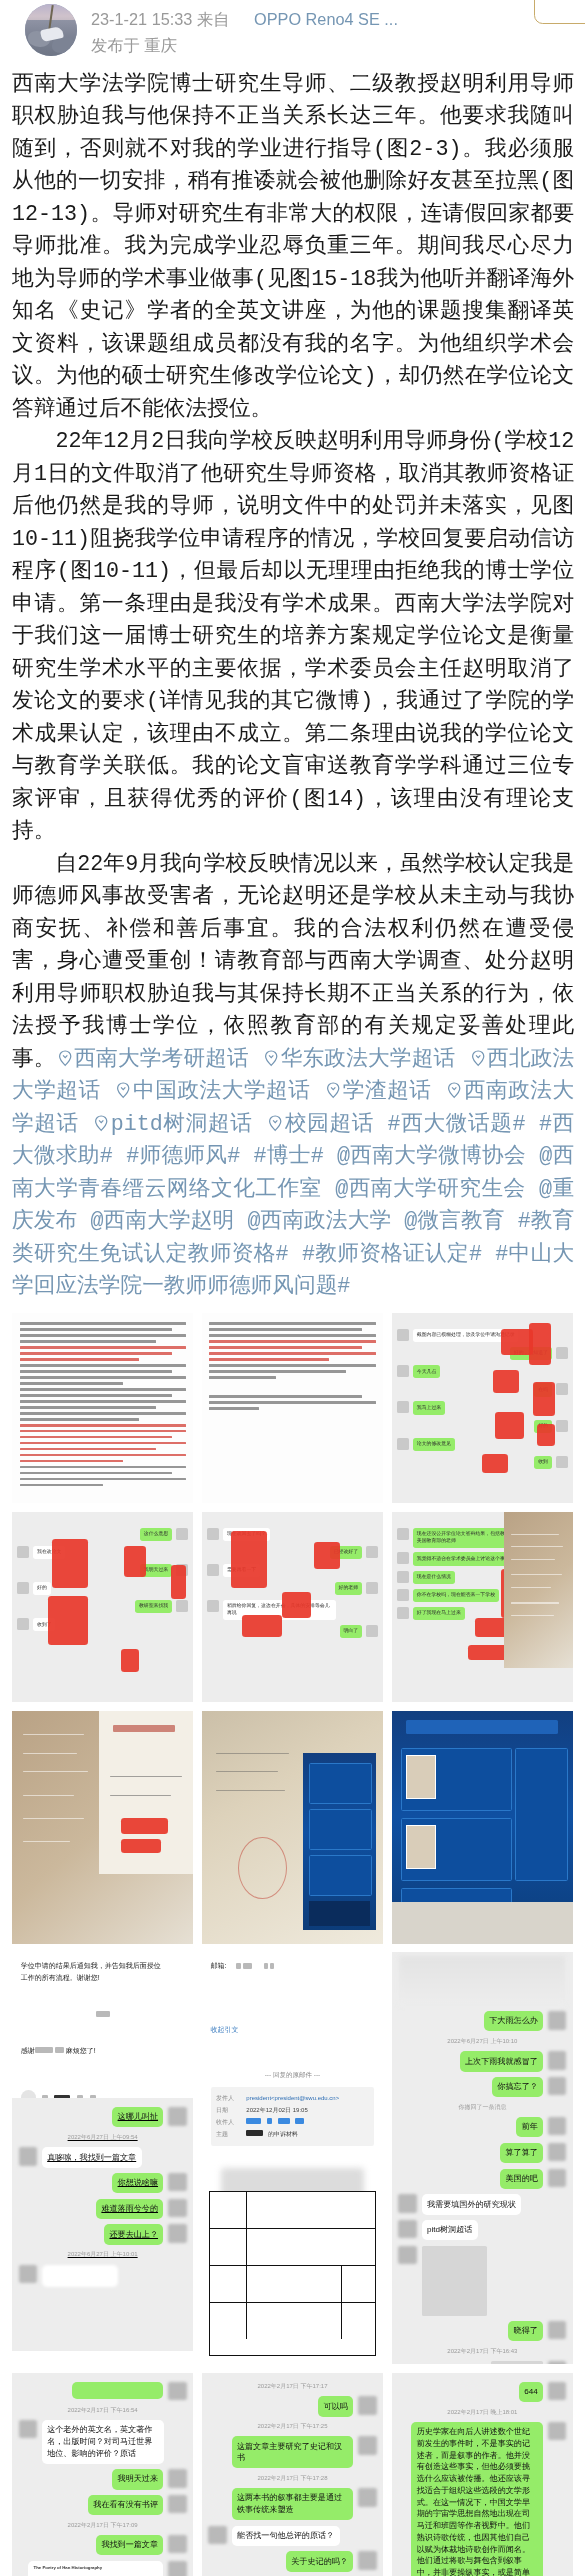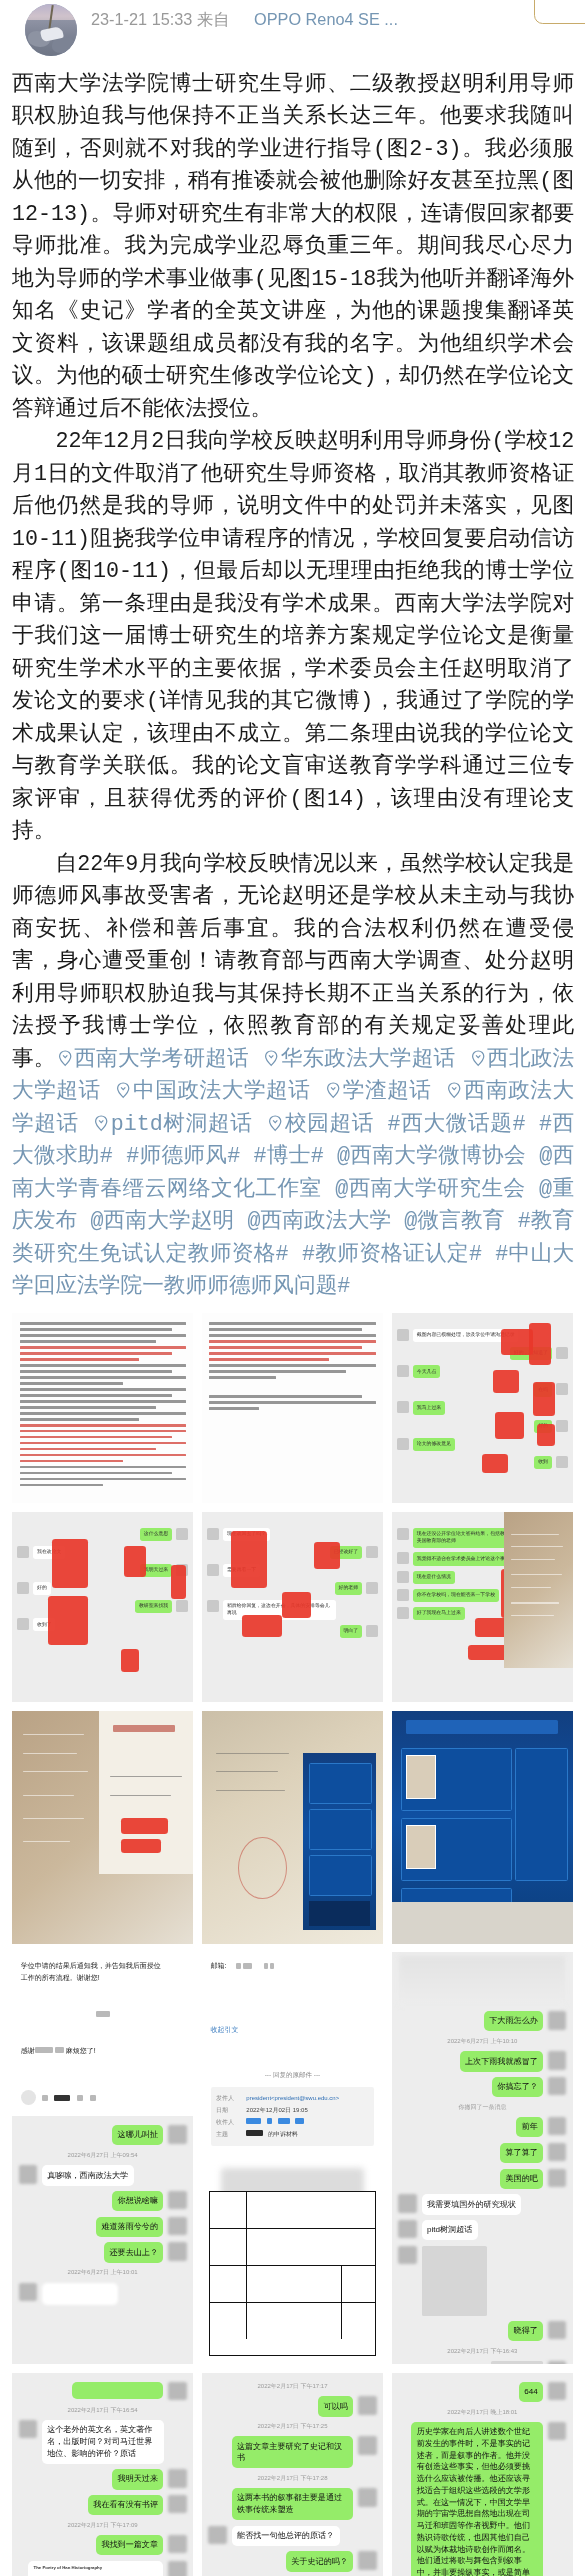--- a/index.html
+++ b/index.html
@@ -137,20 +137,21 @@
       <div class="rock2"></div>
       <div class="pole"></div>
       <div class="boat"></div>
     </div>
     <div class="header-meta">
       <div class="meta-line1">
         <span>23-1-21 15:33</span>
         <span>来自</span>
         <span class="device">OPPO Reno4 SE ...</span>
       </div>
+      <div class="meta-line2">发布于 重庆</div>
     </div>
     <div class="fav-corner"></div>
   </div>
 
   <div class="post-body">
     <p>西南大学法学院博士研究生导师、二级教授赵明利用导师职权胁迫我与他保持不正当关系长达三年。他要求我随叫随到，否则就不对我的学业进行指导(图2-3)。我必须服从他的一切安排，稍有推诿就会被他删除好友甚至拉黑(图12-13)。导师对研究生有非常大的权限，连请假回家都要导师批准。我为完成学业忍辱负重三年。期间我尽心尽力地为导师的学术事业做事(见图15-18我为他听并翻译海外知名《史记》学者的全英文讲座，为他的课题搜集翻译英文资料，该课题组成员都没有我的名字。为他组织学术会议。为他的硕士研究生修改学位论文)，却仍然在学位论文答辩通过后不能依法授位。</p>
     <p class="indent">22年12月2日我向学校反映赵明利用导师身份(学校12月1日的文件取消了他研究生导师资格，取消其教师资格证后他仍然是我的导师，说明文件中的处罚并未落实，见图10-11)阻挠我学位申请程序的情况，学校回复要启动信访程序(图10-11)，但最后却以无理理由拒绝我的博士学位申请。第一条理由是我没有学术成果。西南大学法学院对于我们这一届博士研究生的培养方案规定学位论文是衡量研究生学术水平的主要依据，学术委员会主任赵明取消了发论文的要求(详情见我的其它微博)，我通过了学院的学术成果认定，该理由不成立。第二条理由说我的学位论文与教育学关联低。我的论文盲审送教育学学科通过三位专家评审，且获得优秀的评价(图14)，该理由没有理论支持。</p>
     <p class="indent">
       <span>自22年9月我向学校反映情况以来，虽然学校认定我是师德师风事故受害者，无论赵明还是学校从未主动与我协商安抚、补偿和善后事宜。我的合法权利仍然在遭受侵害，身心遭受重创！请教育部与西南大学调查、处分赵明利用导师职权胁迫我与其保持长期不正当关系的行为，依法授予我博士学位，依照教育部的有关规定妥善处理此事。</span><span id="links-slot"><span class="topic"><svg class="pin-ico" viewBox="0 0 24 24" fill="none" stroke="#7596b3" stroke-width="1.6" aria-hidden="true">
               <path d="M12 2.6 C7.9 2.6 4.7 5.7 4.7 9.6 C4.7 14.3 12 21.4 12 21.4 C12 21.4 19.3 14.3 19.3 9.6 C19.3 5.7 16.1 2.6 12 2.6 Z"></path>
@@ -454,29 +455,29 @@
             <span class="blurbox" style="width:6.5px"></span>
         </div>
         <div style="height:10.8px"></div>
         <div><span>邮箱：</span>
           <span class="blurbox" style="width:7.6px;margin-left:14px"></span>
           <span class="blurbox" style="width:5.4px;margin-left:12px"></span>
           <span class="blurbox" style="width:5.4px"></span></div>
         <div style="height:26px"></div>
         <div class="link">收起引</div>
       </div>
-      <div class="wx" style="top:164px;height:249px;">
+      <div class="wx" style="top:146px;height:249px;text-decoration:underline;">
         <div class="r right">
             <div class="b g">这哪儿叫扯</div>
             <div class="a"></div>
           </div>
         <div class="t">2022年6月27日 上午09:54</div>
         <div class="r">
             <div class="a"></div>
-            <div class="b">真哆嗦，西南政法大学</div>
+            <div class="b">真哆嗦，我找到一篇文章</div>
           </div>
         <div class="r right">
             <div class="b g">你想说啥嘛</div>
             <div class="a"></div>
           </div>
         <div class="r right">
             <div class="b g">难道落雨兮兮的</div>
             <div class="a"></div>
           </div>
         <div class="r right">

